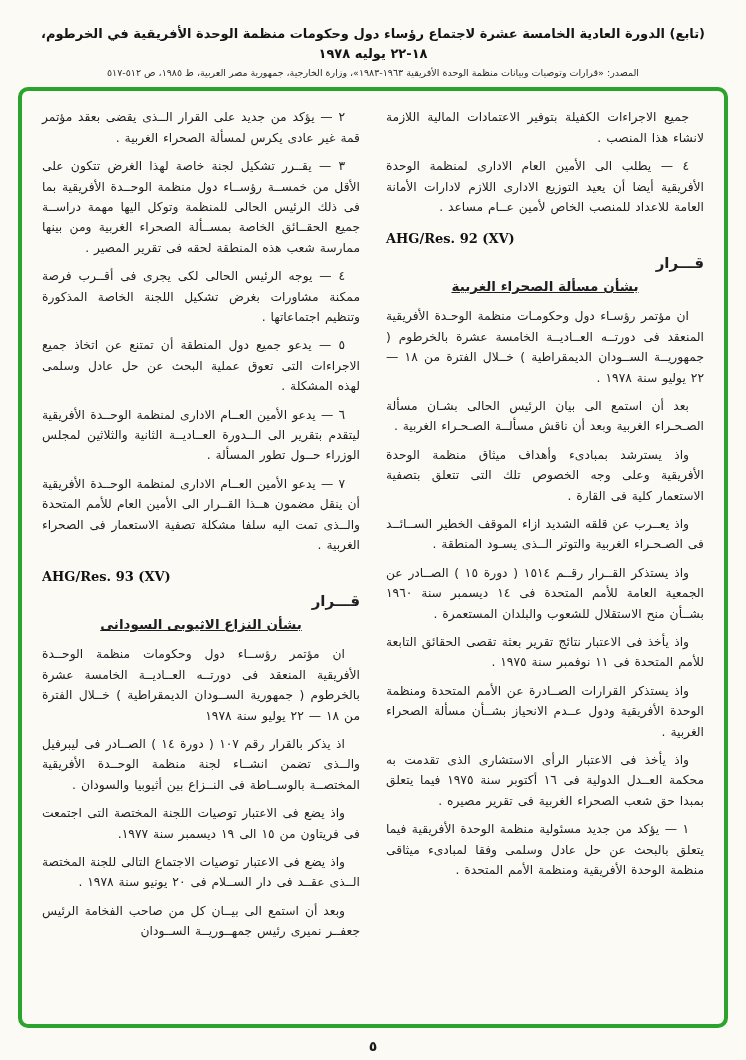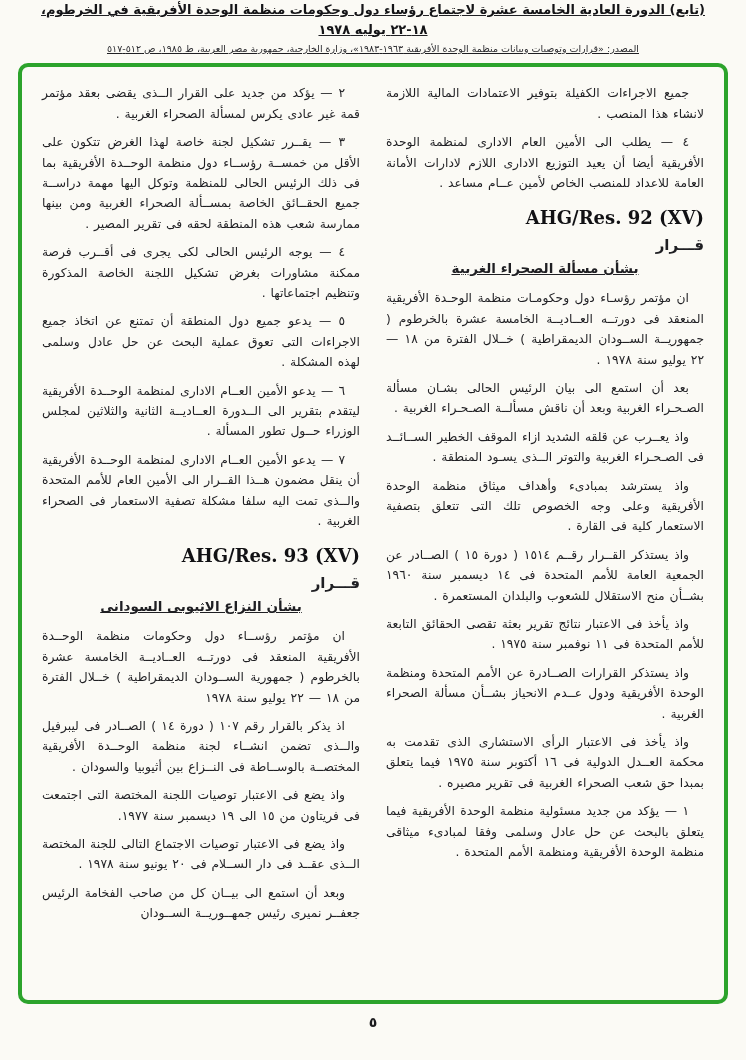--- a/index.html
+++ b/index.html
@@ -14,23 +14,22 @@
     height: 1060px;
     margin: 0 auto;
     background: var(--paper, #fbfaf5);
     box-sizing: border-box;
     overflow: hidden;
     color: var(--ink, #1f1f23);
     direction: rtl;
   }
   
   .hdr {
-    padding: 0 26px 0 26px;
+    padding: 24px 26px 0 26px;
     text-align: center;
-    text-decoration: underline;
   }
   .hdr-title {
     font-size: 13px;
     font-weight: 700;
     color: #141417;
     line-height: 1.5;
   }
   .hdr-source {
     font-size: 9.5px;
     color: #2a2a2e;
@@ -64,24 +63,24 @@
   .block.para {
     font-size: 12.3px;
     line-height: 1.66;
     text-align: justify;
     text-indent: 15px;
     margin: 0 0 8px 0;
     word-spacing: 1px;
   }
   .block.label {
     direction: ltr;
-    text-align: right;
+    text-align: left;
     font-family: "DejaVu Serif", "Liberation Serif", serif;
     font-weight: 700;
-    font-size: 18px;
+    font-size: 13px;
     margin: 14px 0 6px 0;
     color: #111114;
     text-indent: 0;
   }
   .block.heading {
     font-weight: 700;
     font-size: 15px;
     letter-spacing: 1px;
     margin: 8px 0 6px 0;
   }
@@ -114,22 +113,22 @@
   <div class="frame">
     <div class="columns">
       <div class="col" id="col-right">
           <div class="block para">جميع الاجراءات الكفيلة بتوفير الاعتمادات المالية اللازمة لانشاء هذا المنصب .</div>
           <div class="block para">٤ — يطلب الى الأمين العام الادارى لمنظمة الوحدة الأفريقية أيضا أن يعيد التوزيع الادارى اللازم لادارات الأمانة العامة للاعداد للمنصب الخاص لأمين عــام مساعد .</div>
           <div class="block label">AHG/Res. 92 (XV)</div>
           <div class="block heading">قـــرار</div>
           <div class="block subheading">بشأن مسألة الصحراء الغربية</div>
           <div class="block para">ان مؤتمر رؤسـاء دول وحكومـات منظمة الوحـدة الأفريقية المنعقد فى دورتــه العــاديــة الخامسة عشرة بالخرطوم ( جمهوريــة الســودان الديمقراطية ) خــلال الفترة من ١٨ — ٢٢ يوليو سنة ١٩٧٨ .</div>
           <div class="block para">بعد أن استمع الى بيان الرئيس الحالى بشـان مسألة الصـحـراء الغربية وبعد أن ناقش مسألــة الصـحـراء الغربية .</div>
+          <div class="block para">واذ يسترشد بمبادىء وأهداف ميثاق منظمة الوحدة الأفريقية وعلى وجه الخصوص تلك التى تتعلق بتصفية الاستعمار كلية فى القارة .</div>
           <div class="block para">واذ يعــرب عن قلقه الشديد ازاء الموقف الخطير الســائــد فى الصـحـراء الغربية والتوتر الــذى يسـود المنطقة .</div>
-          <div class="block para">واذ يسترشد بمبادىء وأهداف ميثاق منظمة الوحدة الأفريقية وعلى وجه الخصوص تلك التى تتعلق بتصفية الاستعمار كلية فى القارة .</div>
           <div class="block para">واذ يستذكر القــرار رقــم ١٥١٤ ( دورة ١٥ ) الصــادر عن الجمعية العامة للأمم المتحدة فى ١٤ ديسمبر سنة ١٩٦٠ بشــأن منح الاستقلال للشعوب والبلدان المستعمرة .</div>
           <div class="block para">واذ يأخذ فى الاعتبار نتائج تقرير بعثة تقصى الحقائق التابعة للأمم المتحدة فى ١١ نوفمبر سنة ١٩٧٥ .</div>
           <div class="block para">واذ يستذكر القرارات الصــادرة عن الأمم المتحدة ومنظمة الوحدة الأفريقية ودول عــدم الانحياز بشــأن مسألة الصحراء الغربية .</div>
           <div class="block para">واذ يأخذ فى الاعتبار الرأى الاستشارى الذى تقدمت به محكمة العــدل الدولية فى ١٦ أكتوبر سنة ١٩٧٥ فيما يتعلق بمبدا حق شعب الصحراء الغربية فى تقرير مصيره .</div>
           <div class="block para">١ — يؤكد من جديد مسئولية منظمة الوحدة الأفريقية فيما يتعلق بالبحث عن حل عادل وسلمى وفقا لمبادىء ميثاقى منظمة الوحدة الأفريقية ومنظمة الأمم المتحدة .</div>
         </div>
       <div class="col" id="col-left">
           <div class="block para">٢ — يؤكد من جديد على القرار الــذى يقضى بعقد مؤتمر قمة غير عادى يكرس لمسألة الصحراء الغربية .</div>
           <div class="block para">٣ — يقــرر تشكيل لجنة خاصة لهذا الغرض تتكون على الأقل من خمســة رؤســاء دول منظمة الوحــدة الأفريقية بما فى ذلك الرئيس الحالى للمنظمة وتوكل اليها مهمة دراســة جميع الحقــائق الخاصة بمســألة الصحراء الغربية ومن بينها ممارسة شعب هذه المنطقة لحقه فى تقرير المصير .</div>
           <div class="block para">٤ — يوجه الرئيس الحالى لكى يجرى فى أقــرب فرصة ممكنة مشاورات بغرض تشكيل اللجنة الخاصة المذكورة وتنظيم اجتماعاتها .</div>

